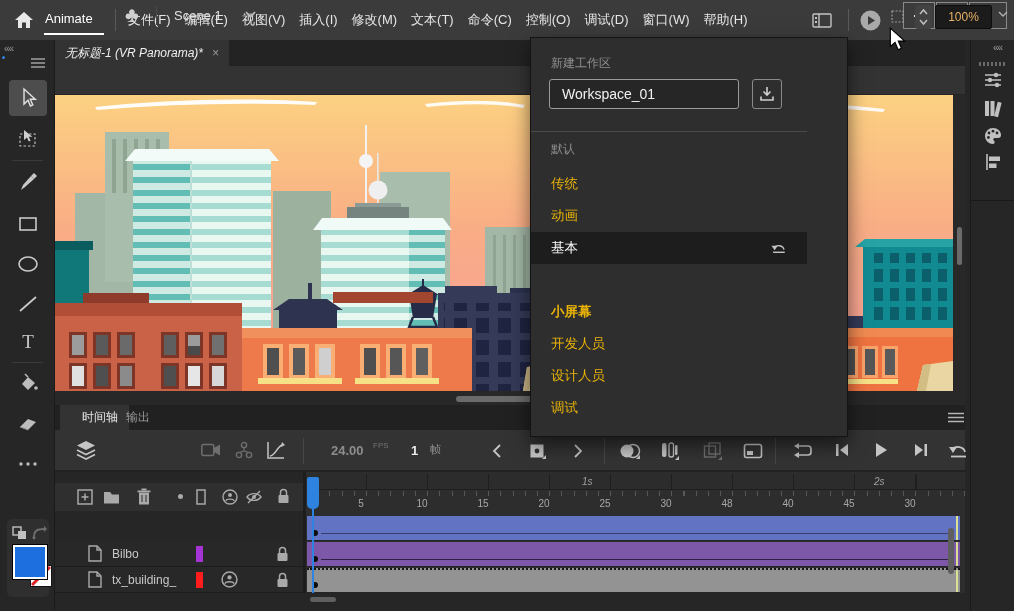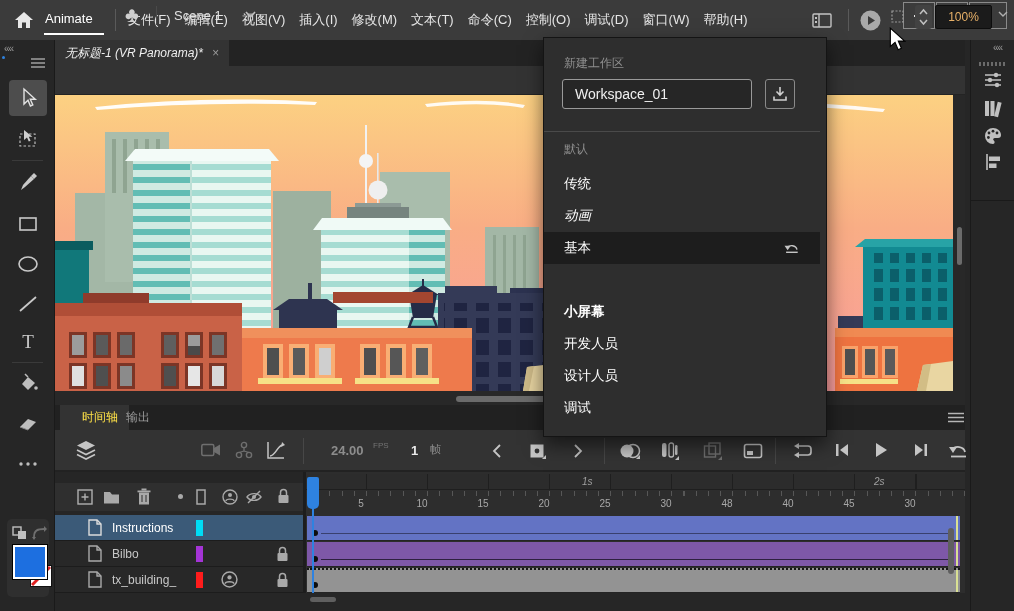--- a/index.html
+++ b/index.html
@@ -58,29 +58,29 @@
      background:repeating-linear-gradient(to right,transparent 0px,transparent 11.2px,#575757 11.2px,#575757 12.21px);}
   .rnum{position:absolute;top:26px;font-size:10px;color:#a8a8a8;transform:translateX(-50%);}
   .track{position:absolute;left:1px;width:653px;height:25px;border-bottom:1px solid #242424;box-sizing:border-box;}
   .track .endline{position:absolute;right:2px;top:0;width:2px;height:100%;background:#d9e093;}
   .track .kf{position:absolute;left:5px;bottom:4px;width:6px;height:6px;border-radius:50%;background:#0d0d0d;}
   .track .tween{position:absolute;left:14px;right:9px;bottom:6px;height:1.5px;}
   .playhead-line{position:absolute;left:6px;top:36px;width:2px;height:85px;background:#2e82e0;}
   .playhead{position:absolute;left:1px;top:5px;width:12px;height:32px;background:#2e82e0;border-radius:2px 2px 5px 5px;}
   .tl-bottom{position:absolute;left:55px;top:593px;width:910px;height:18px;background:#262626;}
   
-  .wsmenu{position:absolute;left:543px;top:37px;width:284px;height:400px;background:#2e2e2e;
+  .wsmenu{position:absolute;left:530px;top:37px;width:318px;height:400px;background:#2e2e2e;
      border:1px solid #141414;box-sizing:border-box;box-shadow:0 8px 18px rgba(0,0,0,.55);z-index:50;}
   .wsmenu .lbl{position:absolute;left:20px;font-size:12px;color:#8f8f8f;}
   .wsinput{position:absolute;left:18px;top:41px;width:176px;height:28px;background:#262626;border:1px solid #9a9a9a;
      border-radius:3px;color:#f0f0f0;font-size:14px;padding:0 0 0 12px;font-family:inherit;outline:none;}
   .wssave{position:absolute;left:221px;top:41px;width:30px;height:30px;border:1px solid #8a8a8a;border-radius:3px;
      display:flex;align-items:center;justify-content:center;box-sizing:border-box;}
   .wsrow{position:absolute;left:0;width:276px;height:32px;display:flex;align-items:center;padding-left:20px;
-     font-size:13.5px;color:#ffffff;box-sizing:border-box;}
+     font-size:13.5px;color:#eab308;box-sizing:border-box;}
   .wsrow.active{background:#1d1d1d;color:#fff;}
   .cursor{position:absolute;z-index:100;}
 </style>
 </head>
 <body>
 
 <div id="app">
 
   <div class="topbar">
     <span class="abs" style="left:13px;top:9px;">
@@ -469,21 +469,21 @@
       <svg width="20" height="20" viewBox="0 0 20 20">
           <line x1="4" y1="2" x2="4" y2="18" stroke="#c0c0c0" stroke-width="1.6"></line>
           <rect x="6" y="4.5" width="11" height="4.5" fill="#c0c0c0"></rect>
           <rect x="6" y="11.5" width="7.5" height="4.5" fill="#c0c0c0"></rect>
         </svg>
     </div>
     <div class="abs" style="left:0;top:160px;width:43px;height:1px;background:#1a1a1a;"></div>
   </div>
 
   <div class="tl-tabs">
-    <div class="tl-tab" style="left:5px;background:#333;color:#fde047;padding-left:22px;">
+    <div class="tl-tab" style="left:5px;background:#333;color:#e5e5e5;padding-left:22px;">
       <span>时间轴</span>
     </div>
     <div class="tl-tab" style="left:60px;color:#9a9a9a;">
       <span>输出</span>
     </div>
     <span class="abs" style="left:893px;top:7px;">
       <svg width="16" height="11" viewBox="0 0 16 11">
           <g stroke="#b5b5b5" stroke-width="1.5">
             <line x1="0" y1="1.5" x2="16" y2="1.5"></line>
             <line x1="0" y1="5.5" x2="16" y2="5.5"></line>
@@ -651,30 +651,20 @@
         </svg>
     </span>
     <span class="abs" style="left:222px;top:5px;">
       <svg width="13" height="16" viewBox="0 0 13 16">
           <path d="M3.5 7 V4.5 a3 3 0 0 1 6 0 V7" fill="none" stroke="#a9a9a9" stroke-width="1.5"></path>
           <rect x="1.5" y="7" width="10" height="8" rx="1" fill="#a9a9a9"></rect>
         </svg>
     </span>
   </div>
 
-  <div class="lay-row sel" style="top:515px;">
-    <span class="abs" style="left:32px;top:4px;">
-      <svg width="16" height="17" viewBox="0 0 16 17">
-          <path d="M2 1 h8 l4 4 v11 h-12 z" fill="none" stroke="#dcdcdc" stroke-width="1.4"></path>
-          <path d="M10 1 v4 h4" fill="none" stroke="#dcdcdc" stroke-width="1.4"></path>
-        </svg>
-    </span>
-    <span class="lay-name">Instructions</span>
-    <span class="swatch" style="background: rgb(0, 220, 245);"></span>
-  </div>
   <div class="lay-row" style="top:541px;">
     <span class="abs" style="left:32px;top:4px;">
       <svg width="16" height="17" viewBox="0 0 16 17">
           <path d="M2 1 h8 l4 4 v11 h-12 z" fill="none" stroke="#a9a9a9" stroke-width="1.4"></path>
           <path d="M10 1 v4 h4" fill="none" stroke="#a9a9a9" stroke-width="1.4"></path>
         </svg>
     </span>
     <span class="lay-name">Bilbo</span>
     <span class="swatch" style="background: rgb(164, 52, 214);"></span>
     <span class="abs" style="left:221px;top:5px;">
@@ -758,21 +748,21 @@
       <svg width="16" height="16" viewBox="0 0 16 16">
           <path d="M8 1 V9 M4.5 5.5 L8 9 L11.5 5.5" fill="none" stroke="#cfcfcf" stroke-width="1.6"></path>
           <path d="M2 10.5 V14 H14 V10.5" fill="none" stroke="#cfcfcf" stroke-width="1.6"></path>
         </svg>
     </span>
     <div class="abs" style="left:0;top:93px;width:276px;height:1px;background:#4a4a4a;"></div>
     <span class="lbl" style="top:103px;">默认</span>
     <div class="wsrow" style="top:130px;">
         <span>传统</span>
       </div>
-    <div class="wsrow" style="top:162px;font-style:italic;">
+    <div class="wsrow" style="top:162px;">
         <span>动画</span>
       </div>
     <div class="wsrow active" style="top:194px;">
       <span>基本</span>
       <span class="abs" style="right:20px;top:9px;">
         <svg width="17" height="14" viewBox="0 0 20 18">
             <path d="M4 9 a7 6 0 0 1 13 2" fill="none" stroke="#c5c5c5" stroke-width="1.8"></path>
             <polygon points="1,6 9,6 5,12" fill="#c5c5c5"></polygon>
             <path d="M3 14.5 H18" stroke="#c5c5c5" stroke-width="1.8"></path>
           </svg>

